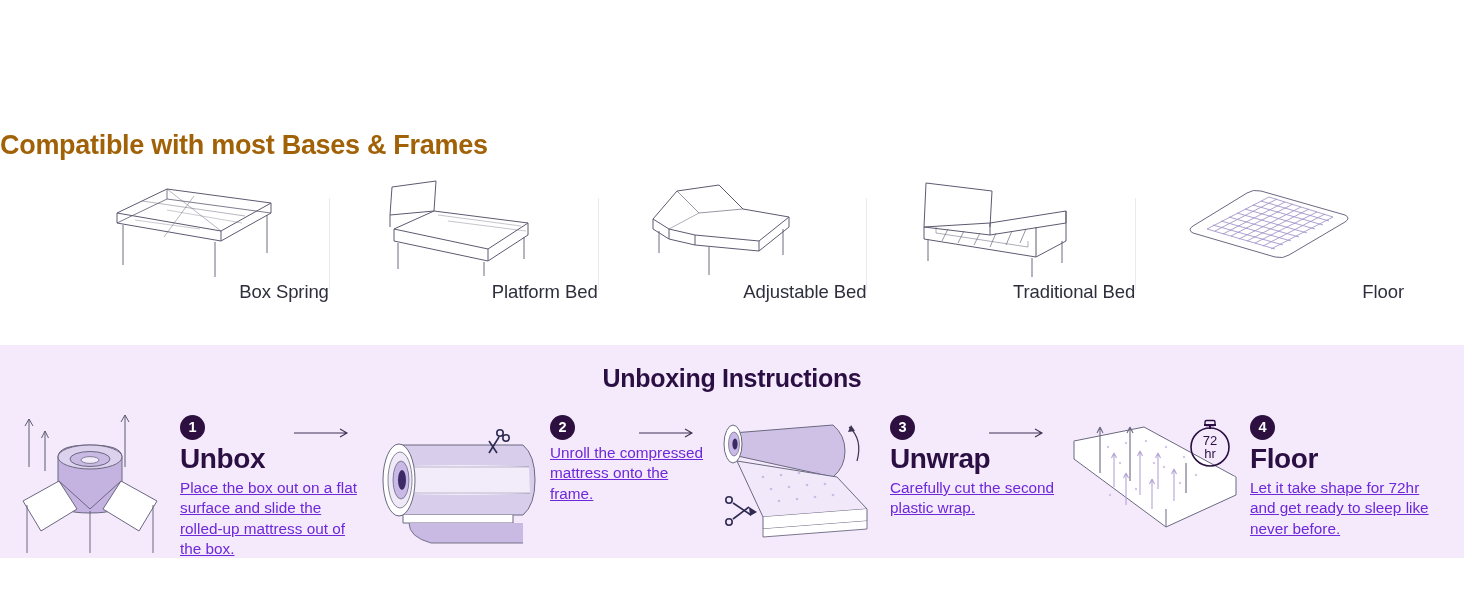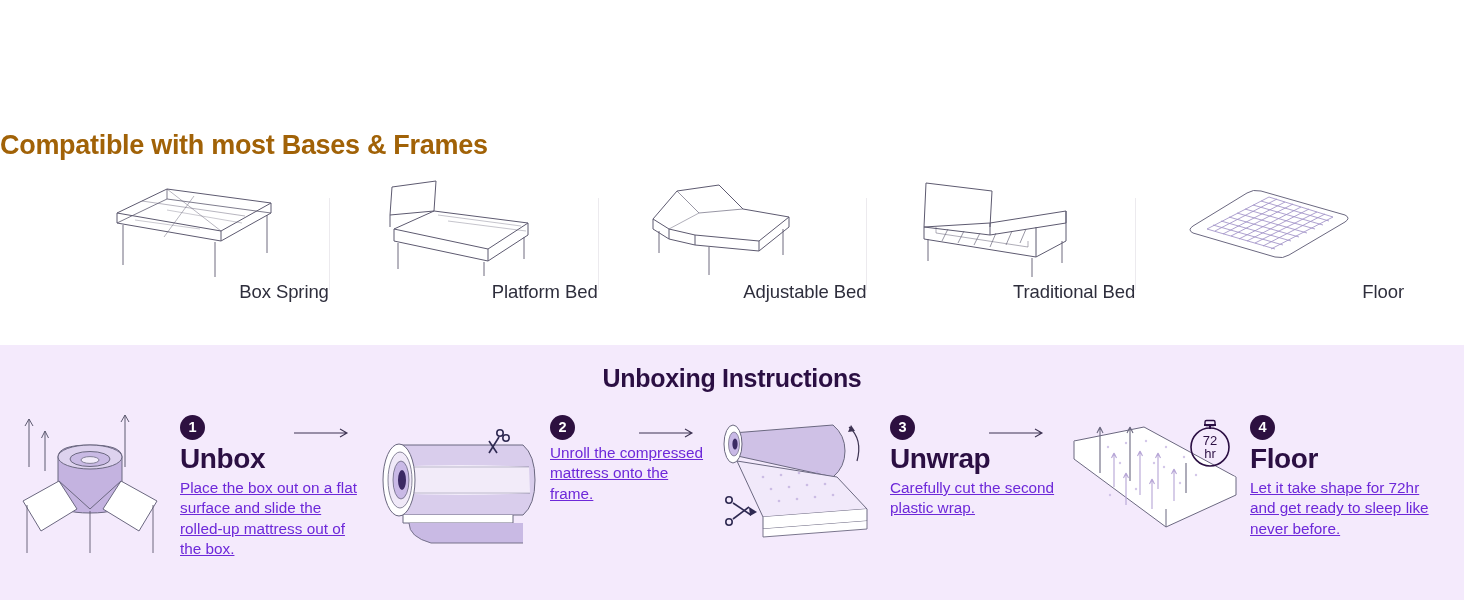--- a/index.html
+++ b/index.html
@@ -43,21 +43,21 @@
     height: 105px; width: 100%;
     display: flex; align-items: center; justify-content: center;
   }
   .base-label {
     font-size: 18.5px; color: #2e2e3c; letter-spacing: -0.1px;
   }
 
   
   .unbox-section {
     position: absolute; left: 0; top: 345px;
-    width: 1464px; height: 255px;
+    width: 1464px; height: 213px;
     background: #f4eafc;
   }
   .unbox-title {
     position: absolute; top: 19px; left: 0; width: 1464px;
     text-align: center;
     font-size: 25px; font-weight: 700; letter-spacing: -0.3px;
     color: #2b0f43;
   }
   .steps-row {
     position: absolute; top: 58px; left: 0;

